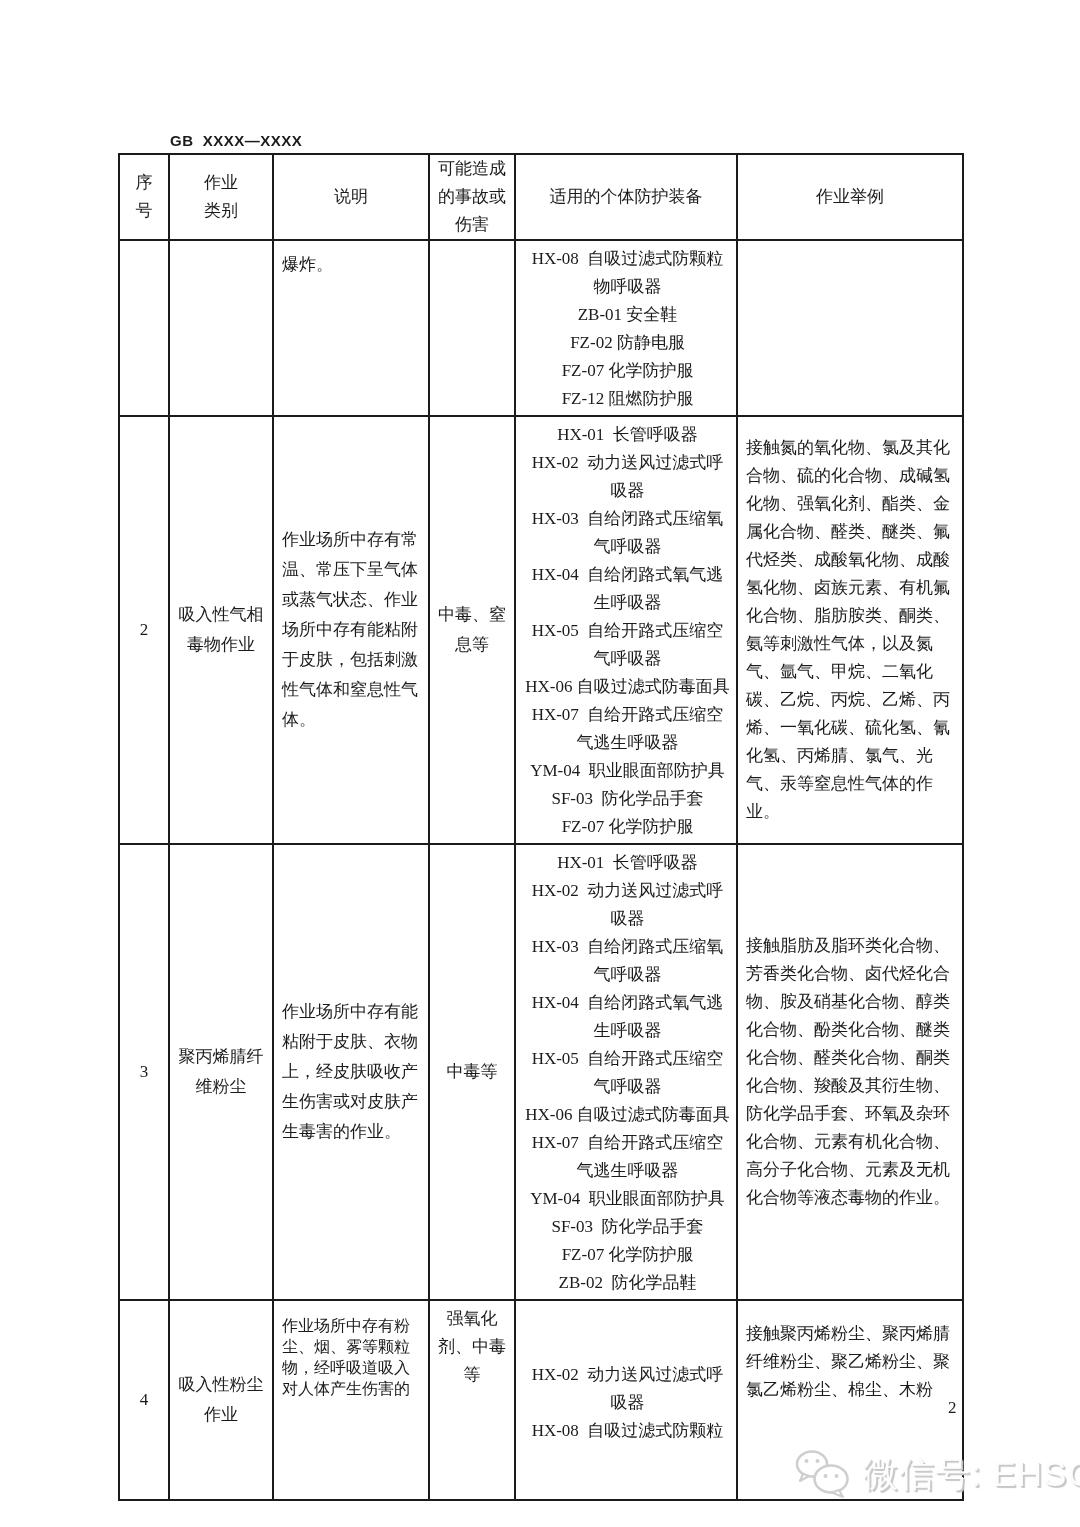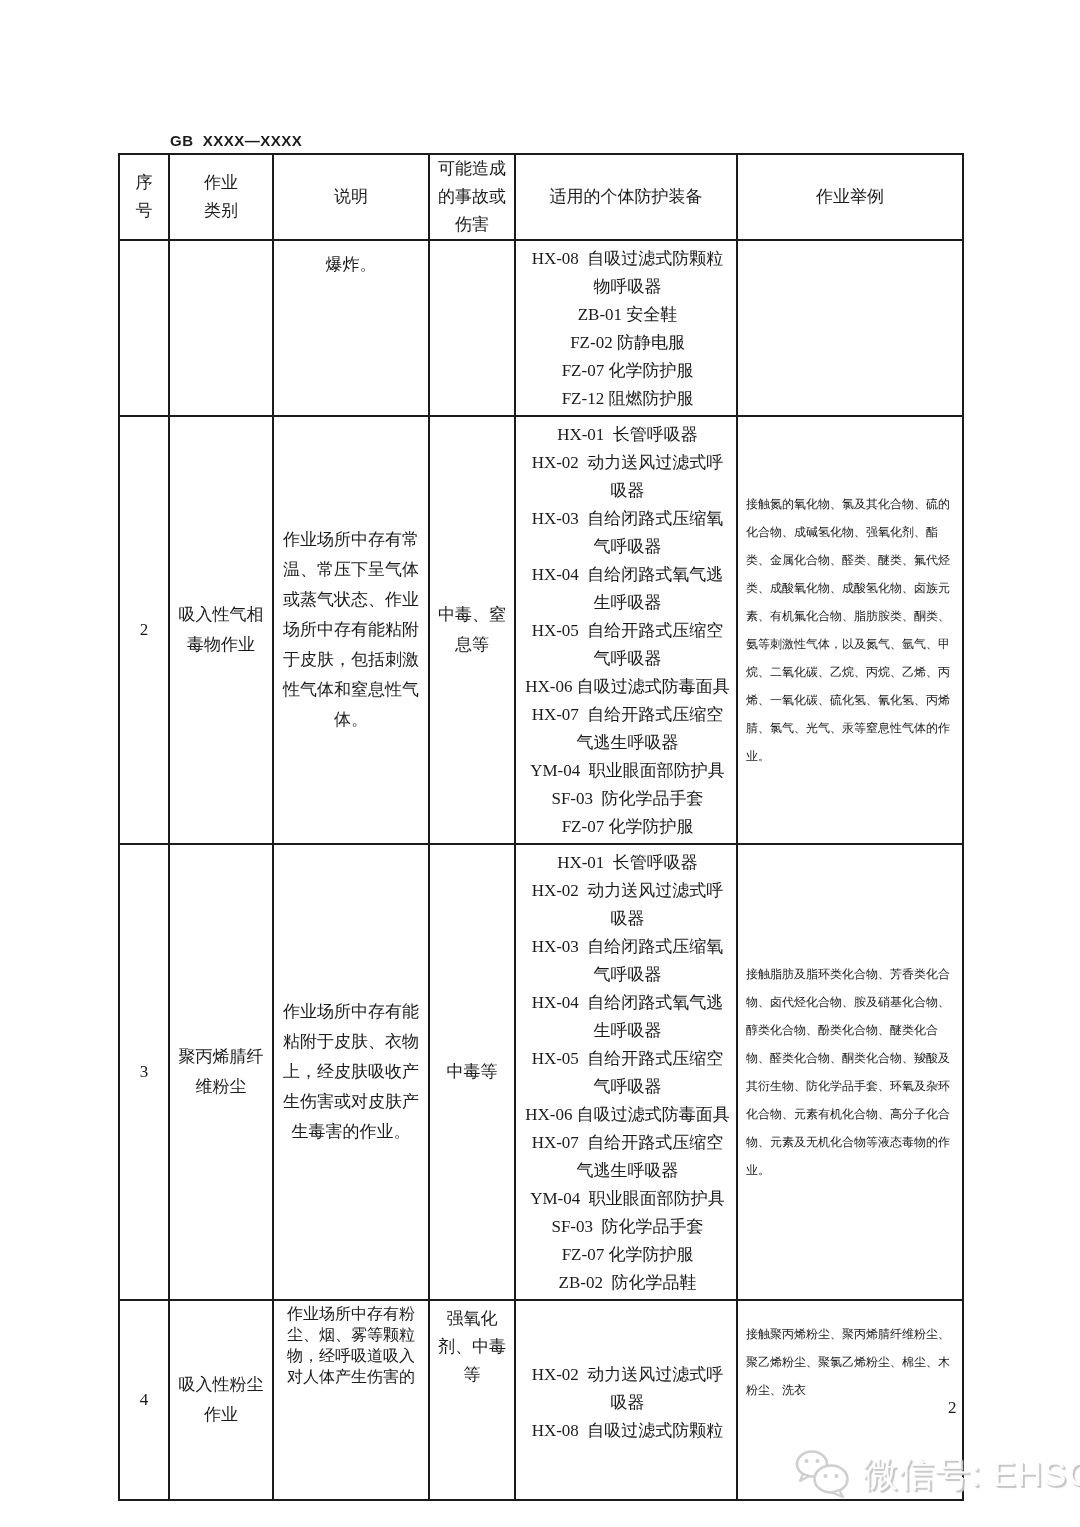--- a/index.html
+++ b/index.html
@@ -52,48 +52,48 @@
   td.c-seq, td.c-cat, td.c-haz {
     text-align: center;
     vertical-align: middle;
     line-height: 30px;
     padding: 0 8px;
   }
   td.c-desc {
     vertical-align: middle;
     line-height: 30px;
     padding: 2px 8px;
-    text-align: center;
+    text-align: left;
   }
   td.c-ppe {
     vertical-align: top;
     line-height: 28px;
     padding: 4px 6px 2px 9px;
     white-space: pre-wrap;
     text-align: center;
   }
   td.c-ex {
     vertical-align: middle;
     line-height: 28px;
-    font-size: 12px;
+    font-size: 17px;
     padding: 2px 8px;
     text-align: left;
   }
   
   tr.row-1 { height: 170px; }
   tr.row-2 { height: 427px; }
   tr.row-3 { height: 455px; }
   tr.row-4 { height: 85px; }
   
   tr.row-1 td.c-desc { vertical-align: top; padding-top: 9px; }
   
   tr.row-4 td { vertical-align: top; }
   tr.row-4 td.c-seq, tr.row-4 td.c-cat { vertical-align: middle; }
   tr.row-4 td.c-haz { padding-top: 4px; line-height: 28px; }
-  tr.row-4 td.c-desc { padding-top: 2px; margin-top: 6px; }
+  tr.row-4 td.c-desc { padding-top: 14px; margin-top: 6px; }
   tr.row-4 .clip-desc {
     height: 82px; overflow: hidden;
     line-height: 21px; font-size: 16px;
   }
   tr.row-4 .clip-ppe { height: 80px; overflow: hidden; white-space: pre-wrap; }
   tr.row-4 .clip-ex { height: 80px; overflow: hidden; margin-top: 17px; }
   .page-number {
     position: absolute;
     left: 948px;
     top: 1398px;

